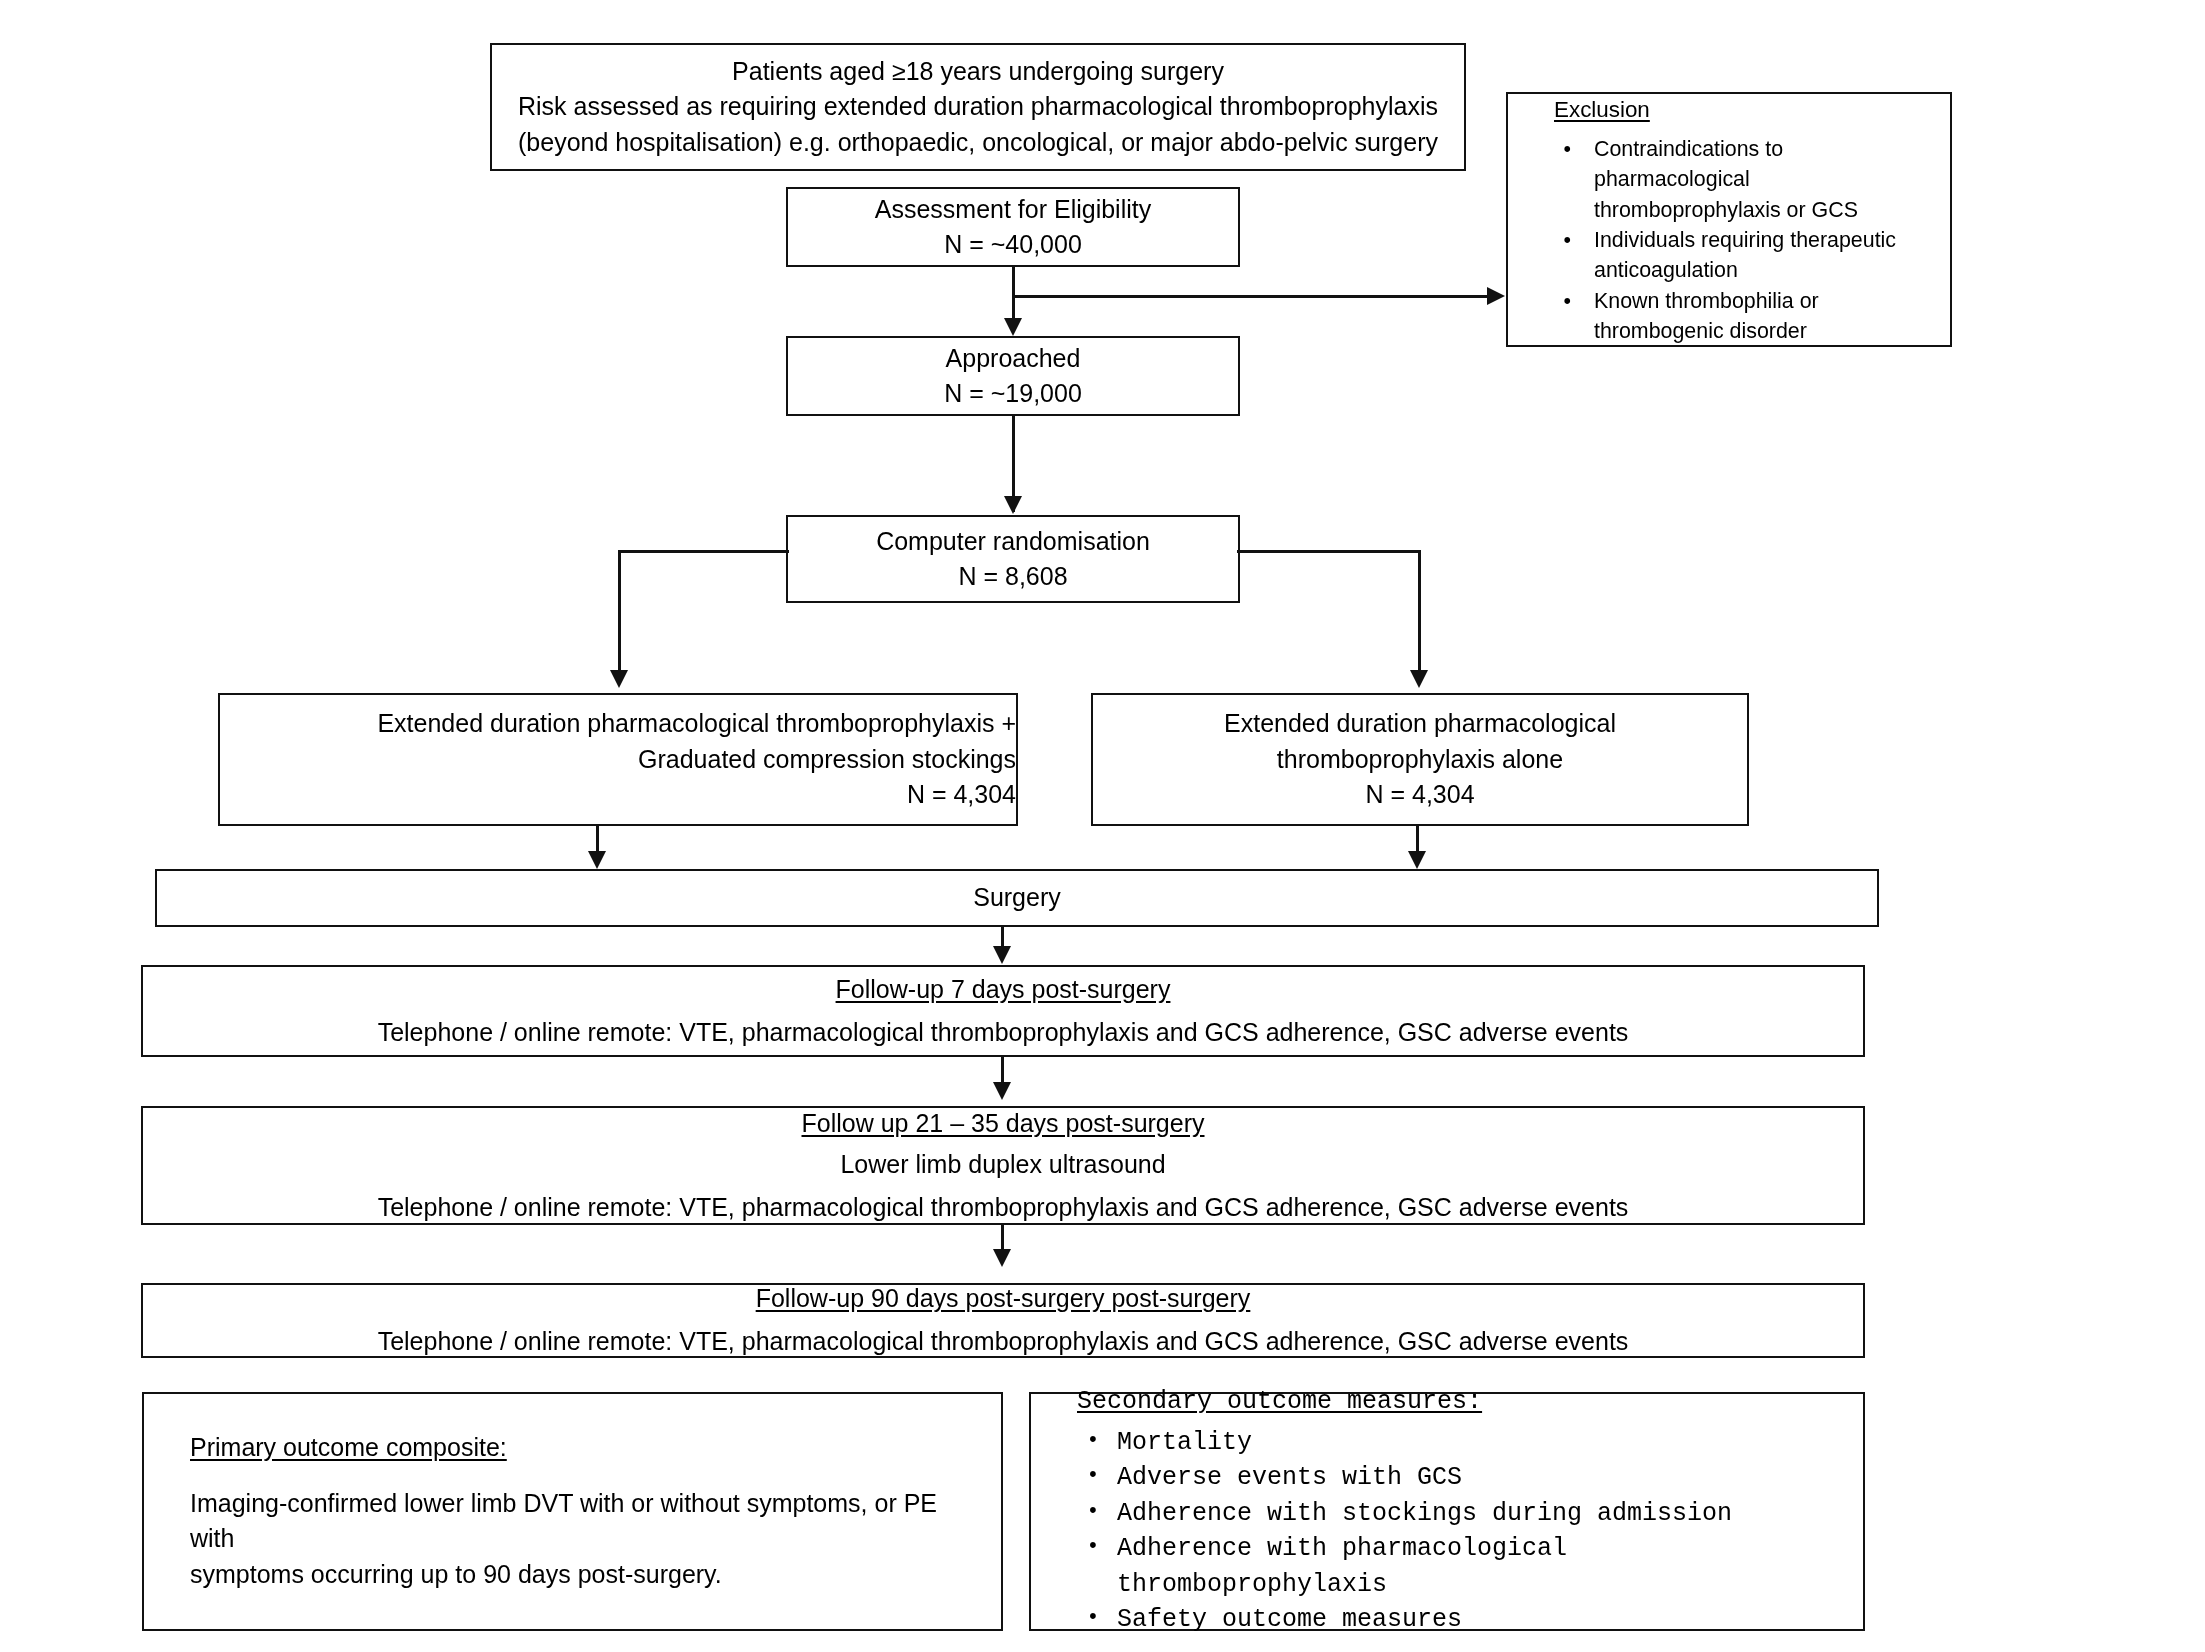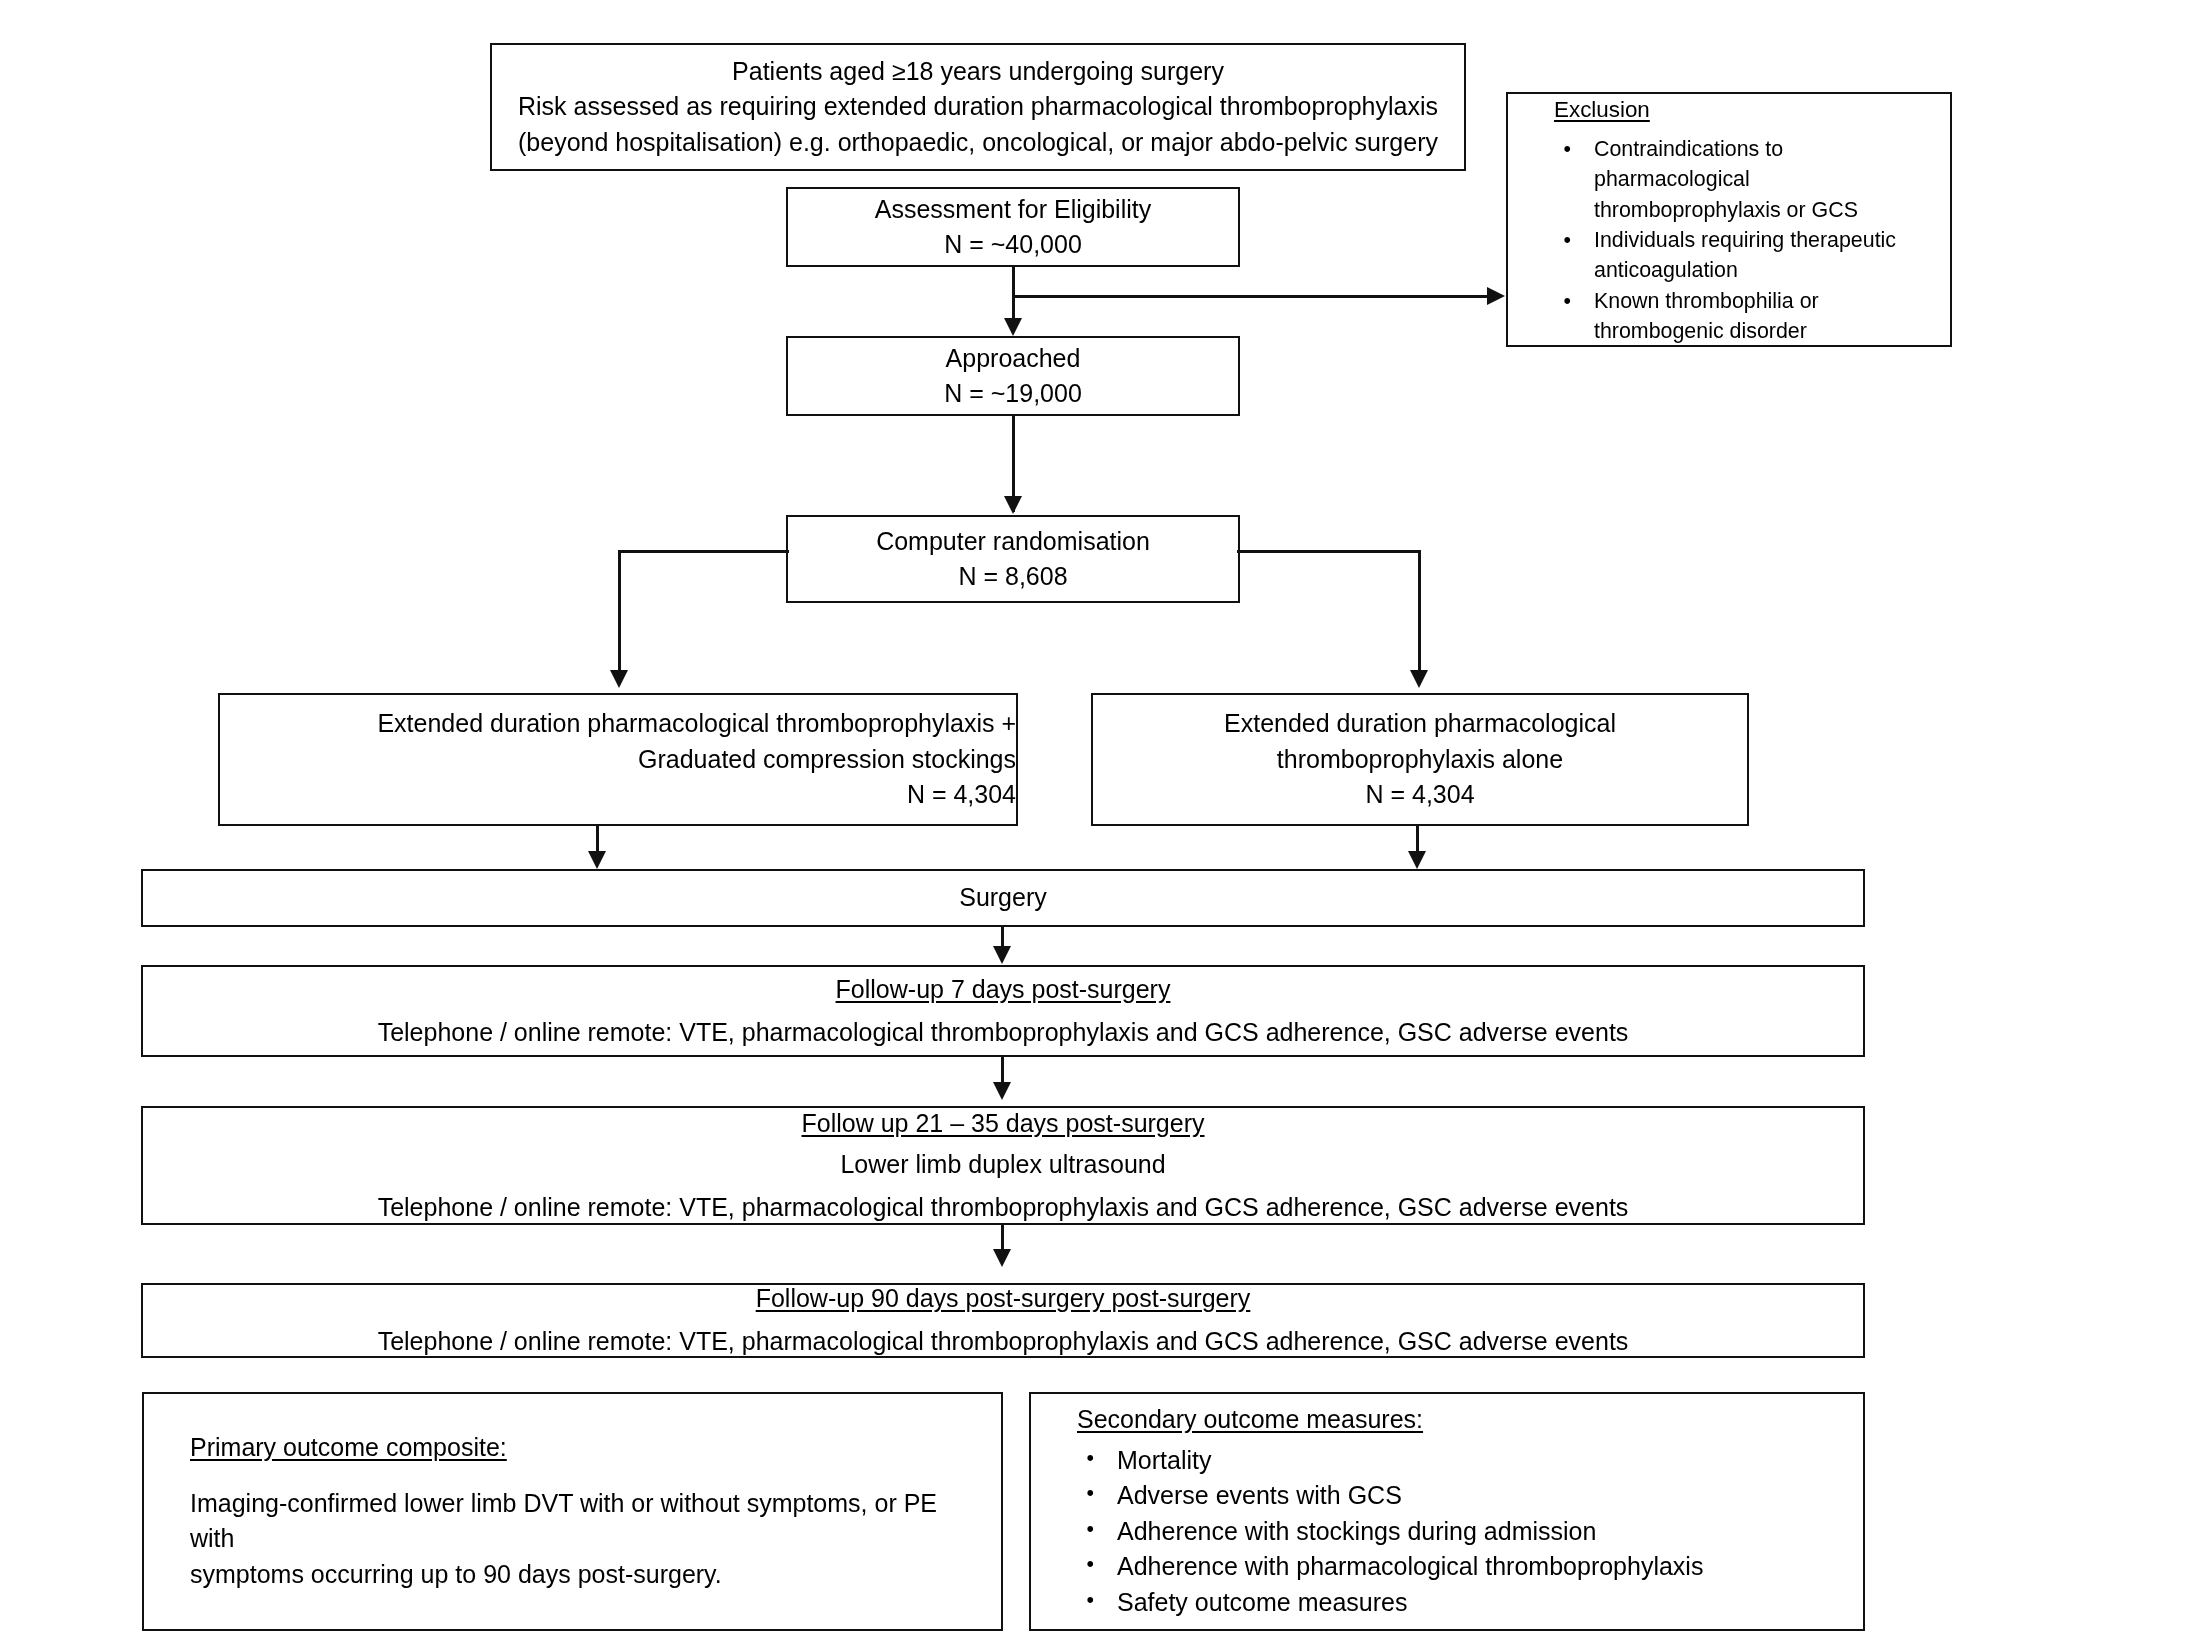--- a/index.html
+++ b/index.html
@@ -91,21 +91,21 @@
     <div class="t f44">thromboprophylaxis alone</div>
     <div class="t f44">N = 4,304</div>
   </div>
 
   <div class="line vline" style="left:596px;top:826px;height:27px;"></div>
   <div class="arrowdown" style="left:588px;top:851px;"></div>
 
   <div class="line vline" style="left:1416px;top:826px;height:27px;"></div>
   <div class="arrowdown" style="left:1408px;top:851px;"></div>
 
-  <div class="box" style="left:141px;top:869px;width:1724px;height:58px;">
+  <div class="box" style="left:155px;top:869px;width:1724px;height:58px;">
     <div class="t f44">Surgery</div>
   </div>
 
   <div class="line vline" style="left:1001px;top:927px;height:21.4px;"></div>
   <div class="arrowdown" style="left:993px;top:946px;"></div>
 
   <div class="box" style="left:141px;top:965px;width:1724px;height:92px;">
     <div class="t f44 u">Follow-up 7 days post-surgery</div>
     <div class="t f44" style="margin-top:7.5px;">Telephone / online remote: VTE, pharmacological thromboprophylaxis and GCS adherence, GSC adverse events</div>
   </div>
@@ -129,21 +129,21 @@
 
   <div class="box topleft" style="left:142px;top:1392px;width:861px;height:239px;">
     <div class="pad" style="padding-top:13px;">
       <div class="t f44 u lblock">Primary outcome composite:</div>
       <div class="t f44 lblock" style="margin-top:20px;">Imaging-confirmed lower limb DVT with or without symptoms, or PE with</div>
       <div class="t f44 lblock">symptoms occurring up to 90 days post-surgery.</div>
     </div>
   </div>
 
   <div class="box topleft" style="left:1029px;top:1392px;width:836px;height:239px;">
-    <div class="pad" style="padding-top:13px;">
+    <div class="pad" style="padding-top:13px;font-family:Liberation Mono, monospace;">
       <div class="t f44 u lblock">Secondary outcome measures:</div>
       <ul class="b f44" style="margin-top:5.3px;">
         <li>Mortality</li>
         <li>Adverse events with GCS</li>
         <li>Adherence with stockings during admission</li>
         <li>Adherence with pharmacological thromboprophylaxis</li>
         <li>Safety outcome measures</li>
       </ul>
     </div>
   </div>

